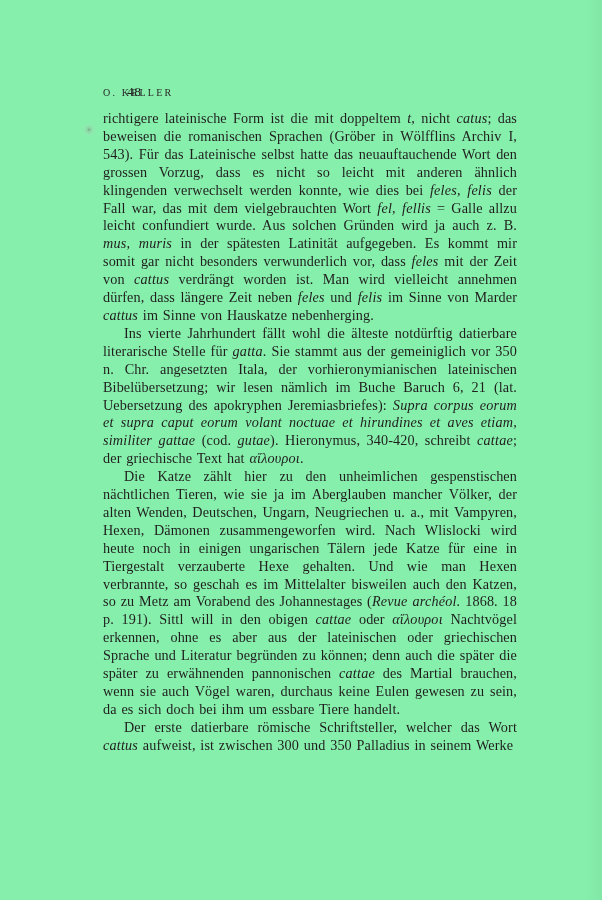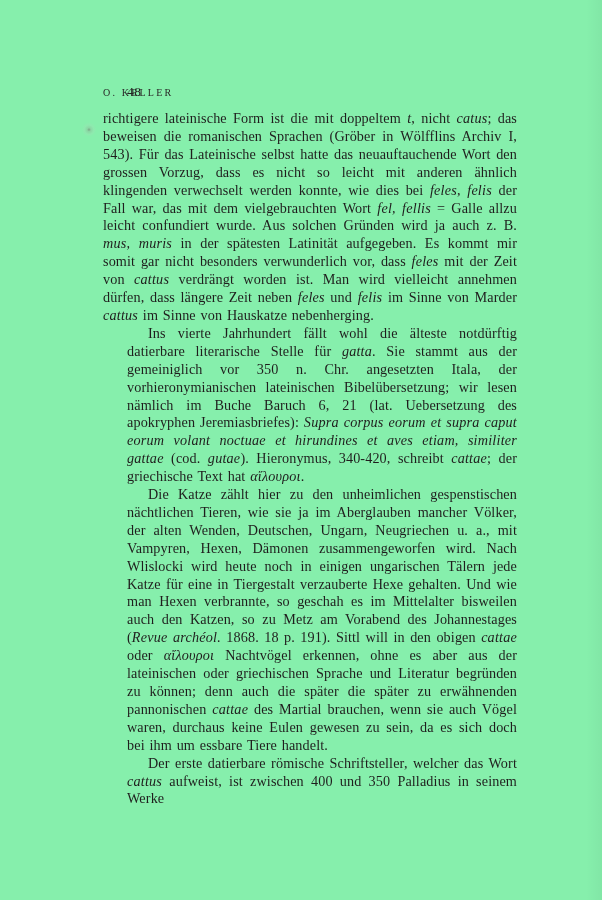--- a/index.html
+++ b/index.html
@@ -73,21 +73,20 @@
       text-align: justify;
       font-size: 14.2px;
       line-height: 17.9px;
       word-spacing: 1.1px;
       letter-spacing: 0.12px;
       hyphens: none;
       font-family: Liberation Serif, serif;
     }
     .body-text p.indent {
       text-indent: 21px;
-      margin-left: 24px;
     }
     .it {
       font-style: italic;
       letter-spacing: 0.2px;
     }
   </style>
 </head>
 <body>
 
 <div class="scan-page">
@@ -98,20 +97,20 @@
 
     <div class="running-header">
       <span class="page-number">48</span>
       <span class="running-title">O. KELLER</span>
     </div>
 
     <div class="body-text">
         <p><span>richtigere lateinische Form ist die mit doppeltem </span><span class="it">t</span><span>, nicht </span><span class="it">catus</span><span>; das beweisen die romanischen Sprachen (Gröber in Wölfflins Archiv I, 543). Für das Lateinische selbst hatte das neuauftauchende Wort den grossen Vorzug, dass es nicht so leicht mit anderen ähnlich klingenden verwechselt werden konnte, wie dies bei </span><span class="it">feles</span><span>, </span><span class="it">felis</span><span> der Fall war, das mit dem vielgebrauchten Wort </span><span class="it">fel, fellis</span><span> = Galle allzu leicht confundiert wurde. Aus solchen Gründen wird ja auch z. B. </span><span class="it">mus, muris</span><span> in der spätesten Latinität aufgegeben. Es kommt mir somit gar nicht besonders verwunderlich vor, dass </span><span class="it">feles</span><span> mit der Zeit von </span><span class="it">cattus</span><span> verdrängt worden ist. Man wird vielleicht annehmen dürfen, dass längere Zeit neben </span><span class="it">feles</span><span> und </span><span class="it">felis</span><span> im Sinne von Marder </span><span class="it">cattus</span><span> im Sinne von Hauskatze nebenherging.</span></p>
         <p class="indent"><span>Ins vierte Jahrhundert fällt wohl die älteste notdürftig datierbare literarische Stelle für </span><span class="it">gatta</span><span>. Sie stammt aus der gemeiniglich vor 350 n. Chr. angesetzten Itala, der vorhieronymianischen lateinischen Bibelübersetzung; wir lesen nämlich im Buche Baruch 6, 21 (lat. Uebersetzung des apokryphen Jeremiasbriefes): </span><span class="it">Supra corpus eorum et supra caput eorum volant noctuae et hirundines et aves etiam, similiter gattae</span><span> (cod. </span><span class="it">gutae</span><span>). Hieronymus, 340-420, schreibt </span><span class="it">cattae</span><span>; der griechische Text hat </span><span class="it">αἴλουροι</span><span>.</span></p>
         <p class="indent"><span>Die Katze zählt hier zu den unheimlichen gespenstischen nächtlichen Tieren, wie sie ja im Aberglauben mancher Völker, der alten Wenden, Deutschen, Ungarn, Neugriechen u. a., mit Vampyren, Hexen, Dämonen zusammengeworfen wird. Nach Wlislocki wird heute noch in einigen ungarischen Tälern jede Katze für eine in Tiergestalt verzauberte Hexe gehalten. Und wie man Hexen verbrannte, so geschah es im Mittelalter bisweilen auch den Katzen, so zu Metz am Vorabend des Johannestages (</span><span class="it">Revue archéol.</span><span> 1868. 18 p. 191). Sittl will in den obigen </span><span class="it">cattae</span><span> oder </span><span class="it">αἴλουροι</span><span> Nachtvögel erkennen, ohne es aber aus der lateinischen oder griechischen Sprache und Literatur begründen zu können; denn auch die später die später zu erwähnenden pannonischen </span><span class="it">cattae</span><span> des Martial brauchen, wenn sie auch Vögel waren, durchaus keine Eulen gewesen zu sein, da es sich doch bei ihm um essbare Tiere handelt.</span></p>
-        <p class="indent"><span>Der erste datierbare römische Schriftsteller, welcher das Wort </span><span class="it">cattus</span><span> aufweist, ist zwischen 400 und 350 Palladius in seinem Werke</span></p>
+        <p class="indent"><span>Der erste datierbare römische Schriftsteller, welcher das Wort </span><span class="it">cattus</span><span> aufweist, ist zwischen 300 und 350 Palladius in seinem Werke</span></p>
       </div>
 
   </div>
 
   <div class="edge-shade"></div>
 
 </div>
 
 </body></html>

